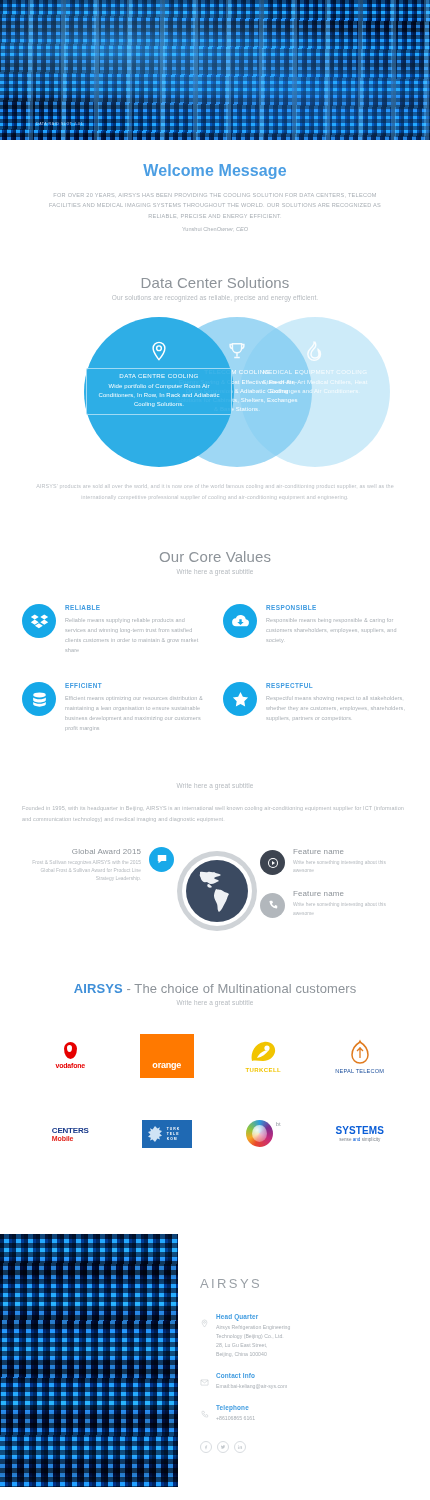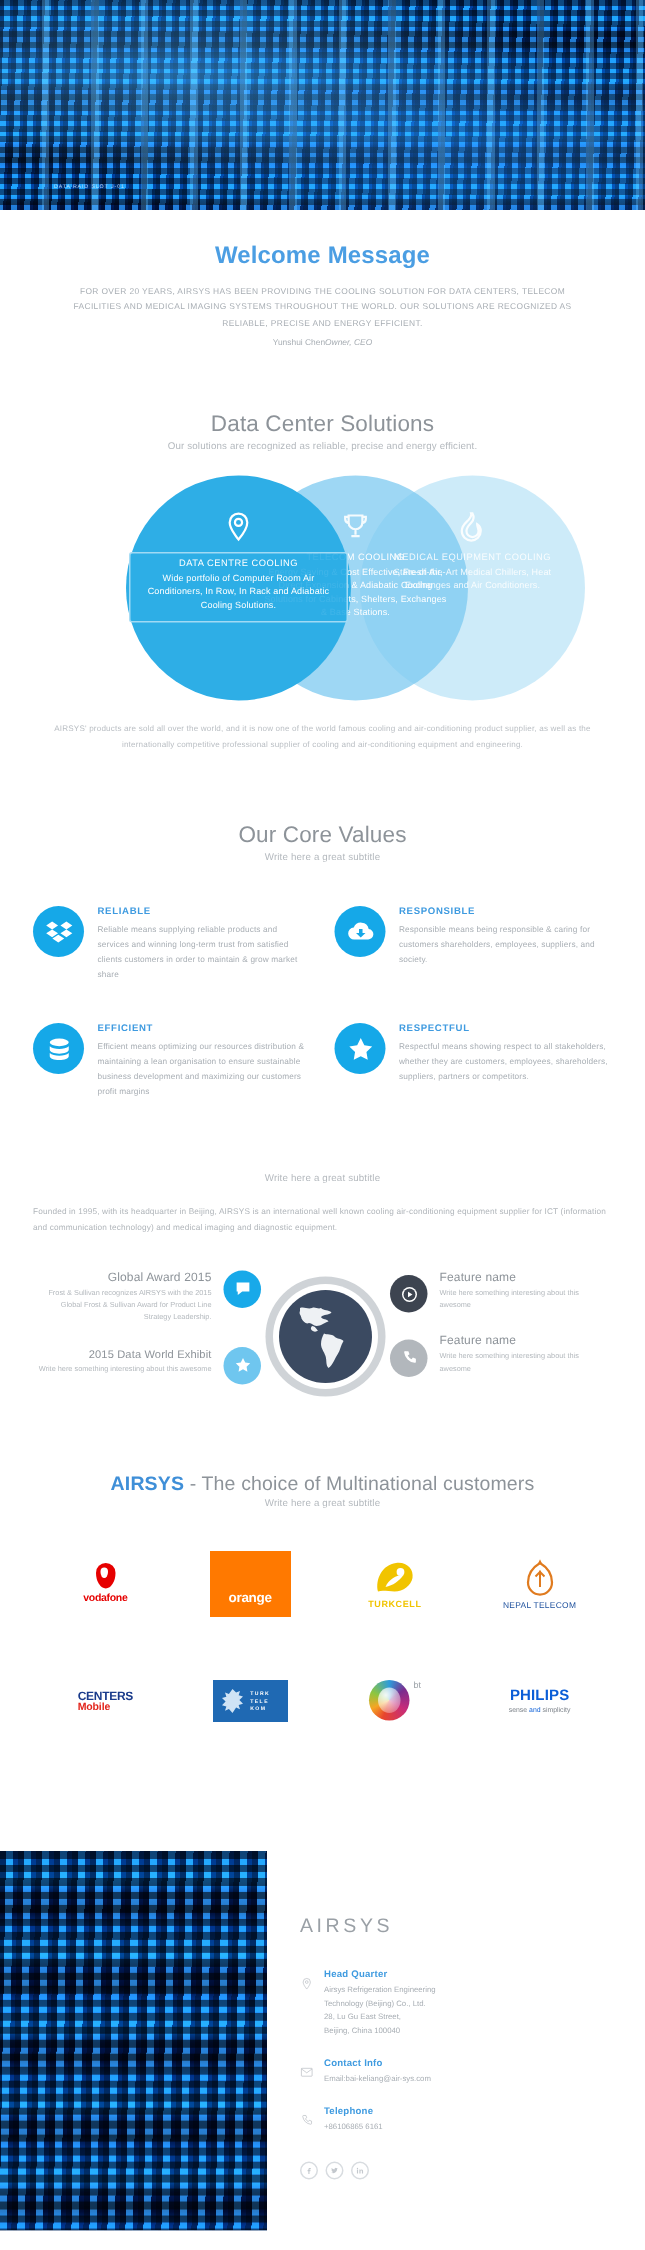--- a/index.html
+++ b/index.html
@@ -471,31 +471,20 @@
             <div class="nh">Global Award 2015</div>
             <div class="nd">Frost &amp; Sullivan recognizes AIRSYS with the 2015 Global Frost &amp; Sullivan Award for Product Line Strategy Leadership.</div>
           </div>
           <div class="nicon nic-blue">
             <svg viewBox="0 0 24 24">
                 <path d="M3.5 4h17v12h-9.5L5 20.5V16H3.5V4z"></path>
               </svg>
           </div>
         </div>
 
-        <div class="news-item-l">
-          <div>
-            <div class="nh sm">2015 Data World Exhibit</div>
-            <div class="nd">Write here something interesting about this awesome</div>
-          </div>
-          <div class="nicon nic-lblue">
-            <svg viewBox="0 0 24 24">
-                <path d="M12 2.6l3 6 6.6 1-4.8 4.7 1.1 6.6L12 17.8l-5.9 3.1 1.1-6.6L2.4 9.6l6.6-1 3-6z"></path>
-              </svg>
-          </div>
-        </div>
       </div>
 
       <div class="globe-wrap">
         <div class="globe">
           <div class="ball">
             <svg viewBox="0 0 62 62">
               <path fill="#eef1f4" d="M14 12c3-1 5 1 8 0 2-1 4 1 6 0 2 2 5 1 7 3-2 2-5 1-7 3 1 2 4 1 5 3-3 1-5 3-8 3-2 0-3-2-5-2-2 1-4-1-5-3 0-2-2-3-1-5 0-1 0-2 0-2z"></path>
               <path fill="#eef1f4" d="M30 29c2 1 5 0 7 2 2 2 4 1 6 3-2 3-2 6-4 9-2 3-3 7-6 9-2-2-1-5-2-8-1-3-3-5-3-8 0-3 1-5 2-7z"></path>
               <path fill="#eef1f4" d="M22 24c2 0 3 2 4 3-1 1-3 1-4 0-1-1-1-2 0-3z"></path>
             </svg>
@@ -605,21 +594,21 @@
 
       <div class="logo-cell">
         <div class="lg-bt">
           <div class="orb"></div>
           <div class="txt">bt</div>
         </div>
       </div>
 
       <div class="logo-cell">
         <div class="lg-philips">
-          <div class="w1">PHILIPS</div>
+          <div class="w1">SYSTEMS</div>
           <div class="w2"><span>sense </span><i>and</i><span> simplicity</span></div>
         </div>
       </div>
 
     </div>
   </div>
 
   <div class="footer">
     <div class="footer-img">
       <div class="inner"></div>

